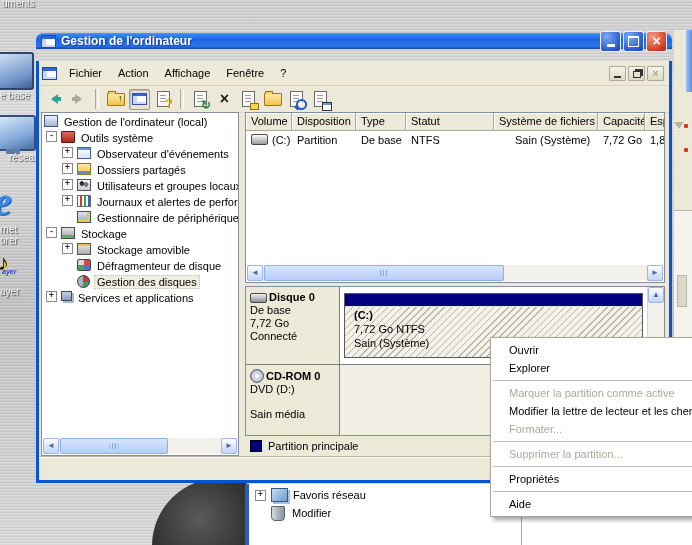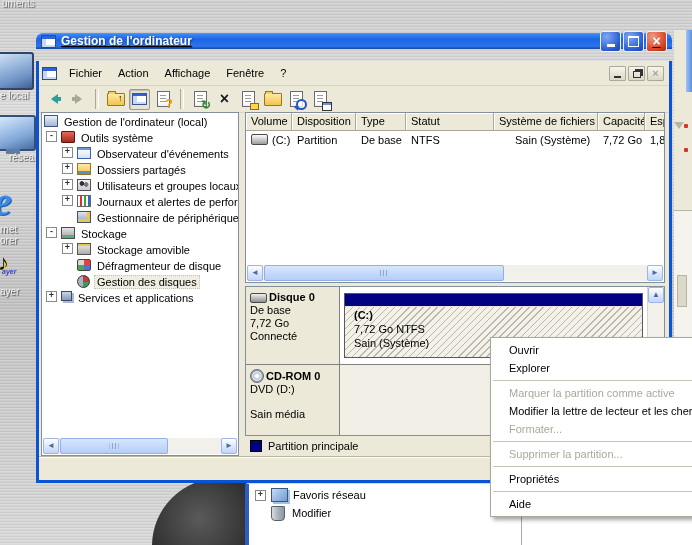--- a/index.html
+++ b/index.html
@@ -38,21 +38,21 @@
   .sliver{position:absolute;left:674px;top:30px;width:18px;height:454px;background:#ece9d8;z-index:1;}
   .sliver .bluestrip{position:absolute;right:0;top:0;width:6px;height:62px;background:linear-gradient(90deg,#9ec3f5,#5f8fdd);}
   .sliver .dot{position:absolute;width:4px;height:4px;background:#d23a1e;border-radius:1px;}
   .sliver .arrow{position:absolute;left:0;top:40px;width:0;height:0;border:5px solid transparent;border-top:7px solid #b9b5a5;}
   .sliver .lower{position:absolute;left:0;right:0;top:180px;bottom:0;background:#f4f3ee;border-top:1px solid #b9b5a5;}
   .sliver .grip{position:absolute;left:3px;top:245px;width:8px;height:30px;background:#dcd9c8;border:1px solid #b9b5a5;}
   
   .mmc{position:absolute;left:36px;top:33px;width:636px;height:450px;z-index:5;}
   .titlebar{position:absolute;left:0;top:0;right:0;height:16px;border-radius:7px 7px 0 0;
     background:linear-gradient(180deg,#5a9ef8 0%,#3787f7 8%,#1d63e4 40%,#2d75ee 82%,#16459f 100%);
-    display:flex;align-items:center;padding:0 5px;box-sizing:border-box;text-decoration:underline;}
+    display:flex;align-items:center;padding:0 5px;box-sizing:border-box;}
   .title-text{color:#fff;font-weight:bold;font-size:12px;text-shadow:1px 1px 1px #173f8e;margin-left:5px;flex:1;
     white-space:nowrap;overflow:hidden;}
   .winicon{width:15px;height:13px;background:#fff;border:1px solid #2a4a8c;box-sizing:border-box;
     box-shadow:inset 0 3px 0 #2e64d8, inset 4px -2px 0 #c8d8f4;flex:none;}
   .cap-btn{width:21px;height:21px;border:1px solid #eaf2ff;border-radius:3px;margin-left:2px;flex:none;
     display:flex;align-items:center;justify-content:center;box-sizing:border-box;
     background:radial-gradient(circle at 30% 25%,#7fa8f5,#2a5cd0 70%,#1c44a8);}
   .cap-btn.close{background:radial-gradient(circle at 30% 25%,#f09a84,#d8472a 65%,#aa2408);}
   .glyph-min{width:8px;height:3px;background:#fff;margin-top:9px;}
   .glyph-max{width:9px;height:8px;border:1px solid #fff;border-top:2px solid #fff;}
@@ -177,21 +177,21 @@
   .mitem.dis{color:#aca899;}
   .msep{height:1px;background:#c5c2b8;margin:3px 2px;}
 </style>
 </head>
 <body>
 
 <div class="screen">
 
   <div class="dtop-label">uments</div>
   <div class="di-computer"></div>
-  <div class="dlabel" style="left:0;top:90px;">e local</div>
+  <div class="dlabel" style="left:0;top:90px;">e base</div>
   <div class="di-monitor"></div>
   <div class="dlabel" style="left:9px;top:152px;text-align:center;">réseau</div>
   <div class="di-ie">e</div>
   <div class="dlabel" style="left:0;top:224px;">rnet</div>
   <div class="dlabel" style="left:0;top:235px;">orer</div>
   <div class="di-player">
     <span class="note">♪</span>
     <span class="tag">ayer</span>
   </div>
   <div class="dlabel" style="left:0;top:286px;">ayer</div>

